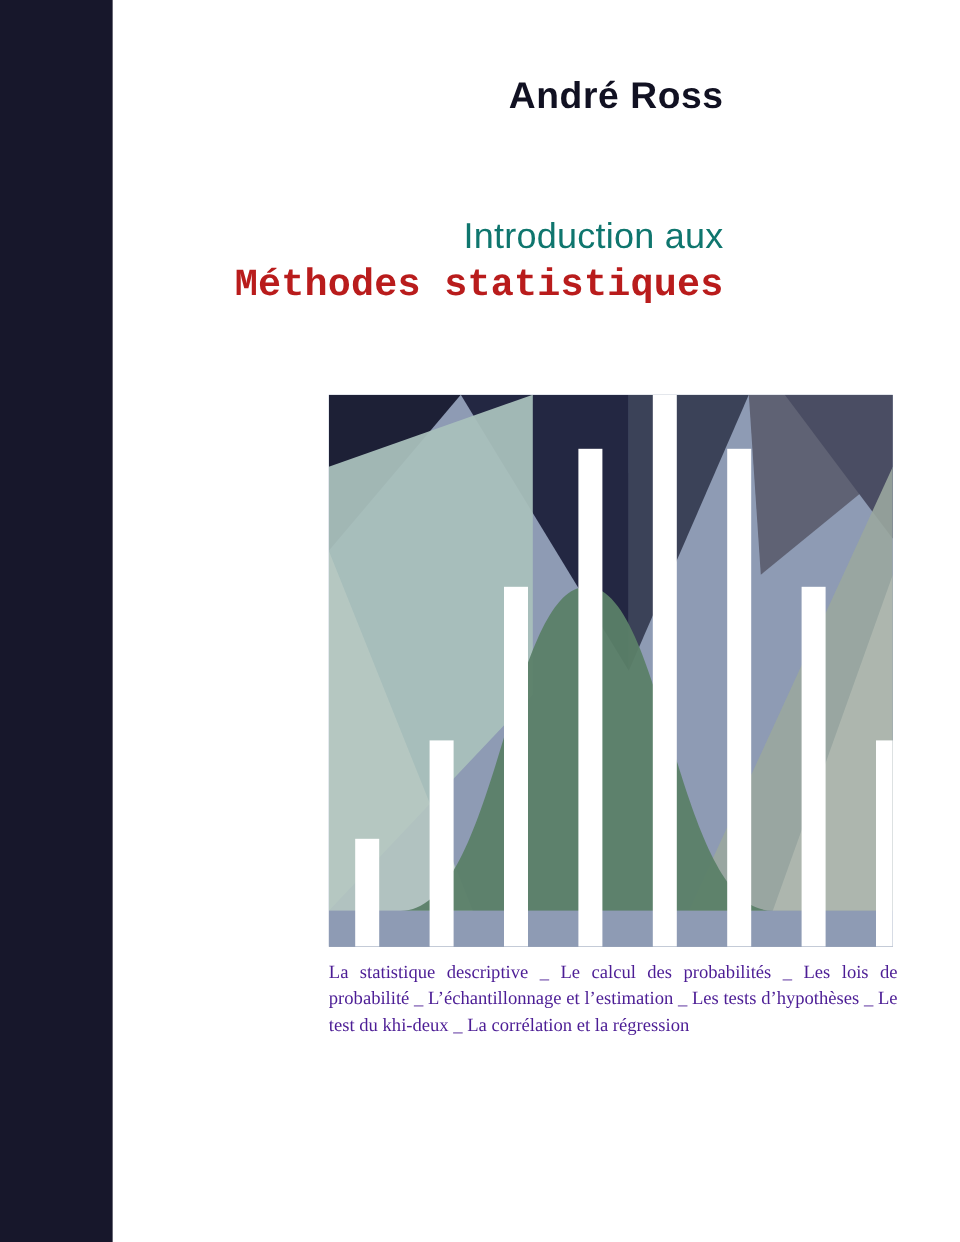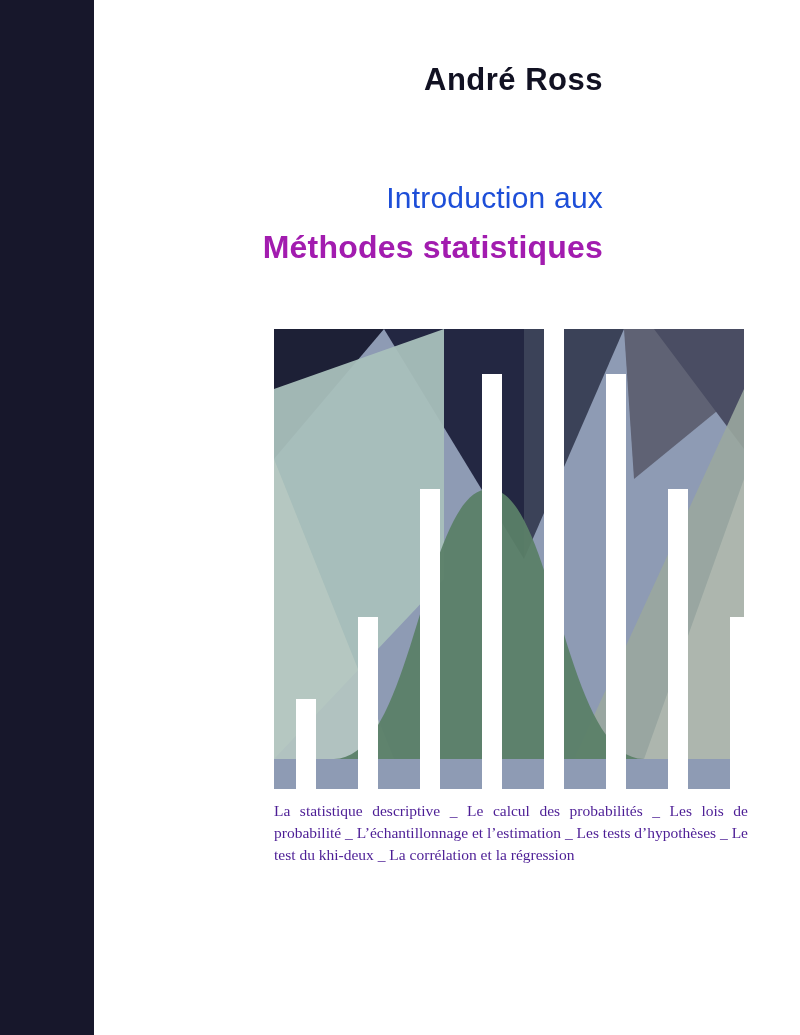--- a/index.html
+++ b/index.html
@@ -47,32 +47,33 @@
 
   
   .title-block {
     position: absolute;
     right: 56px;
     top: 182px;
     text-align: right;
   }
   .title-line1 {
     font-size: 30px;
-    color: #1d4ed8;
+    color: #0f766e;
     font-weight: normal;
     line-height: 1.08;
     letter-spacing: 0.2px;
   }
   .title-line2 {
     font-size: 32px;
-    color: #a21caf;
+    color: #b91c1c;
     font-weight: bold;
     line-height: 1.12;
-    margin-top: 16px;
+    margin-top: 6px;
     letter-spacing: 0.2px;
+    font-family: Liberation Mono, monospace;
   }
 
   
   .artwork {
     position: absolute;
     left: 180px;
     top: 329px;
     width: 470px;
     height: 460px;
     overflow: hidden;

